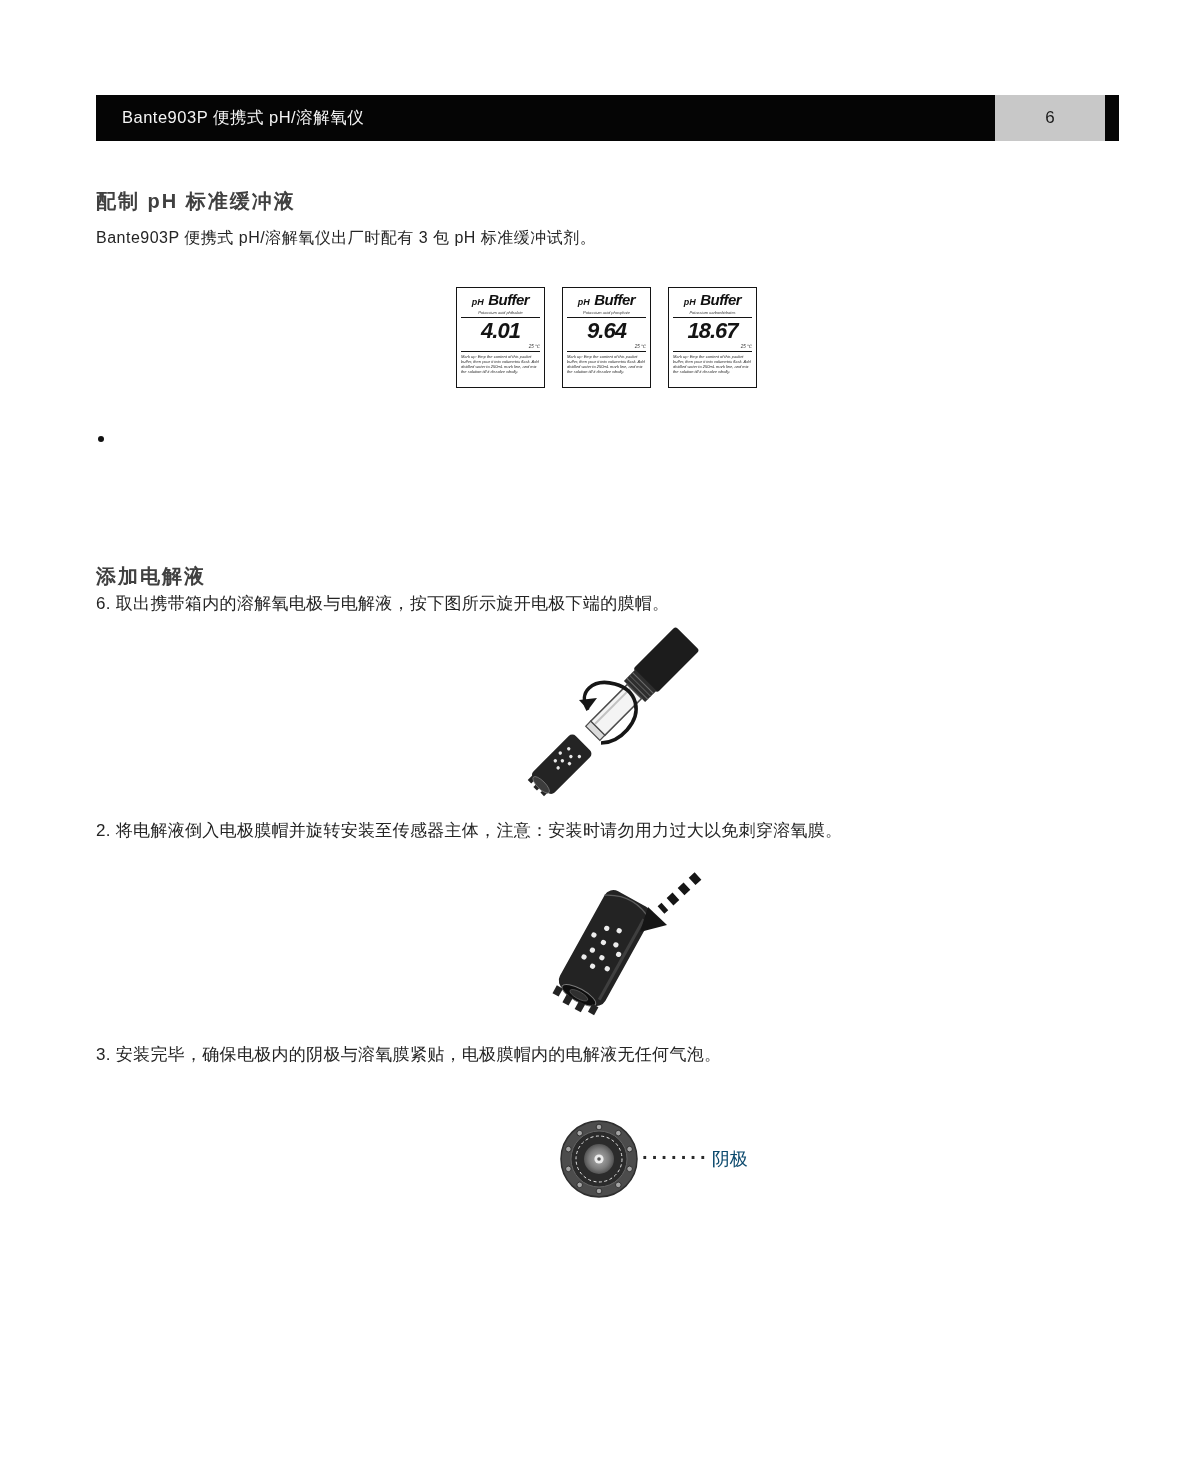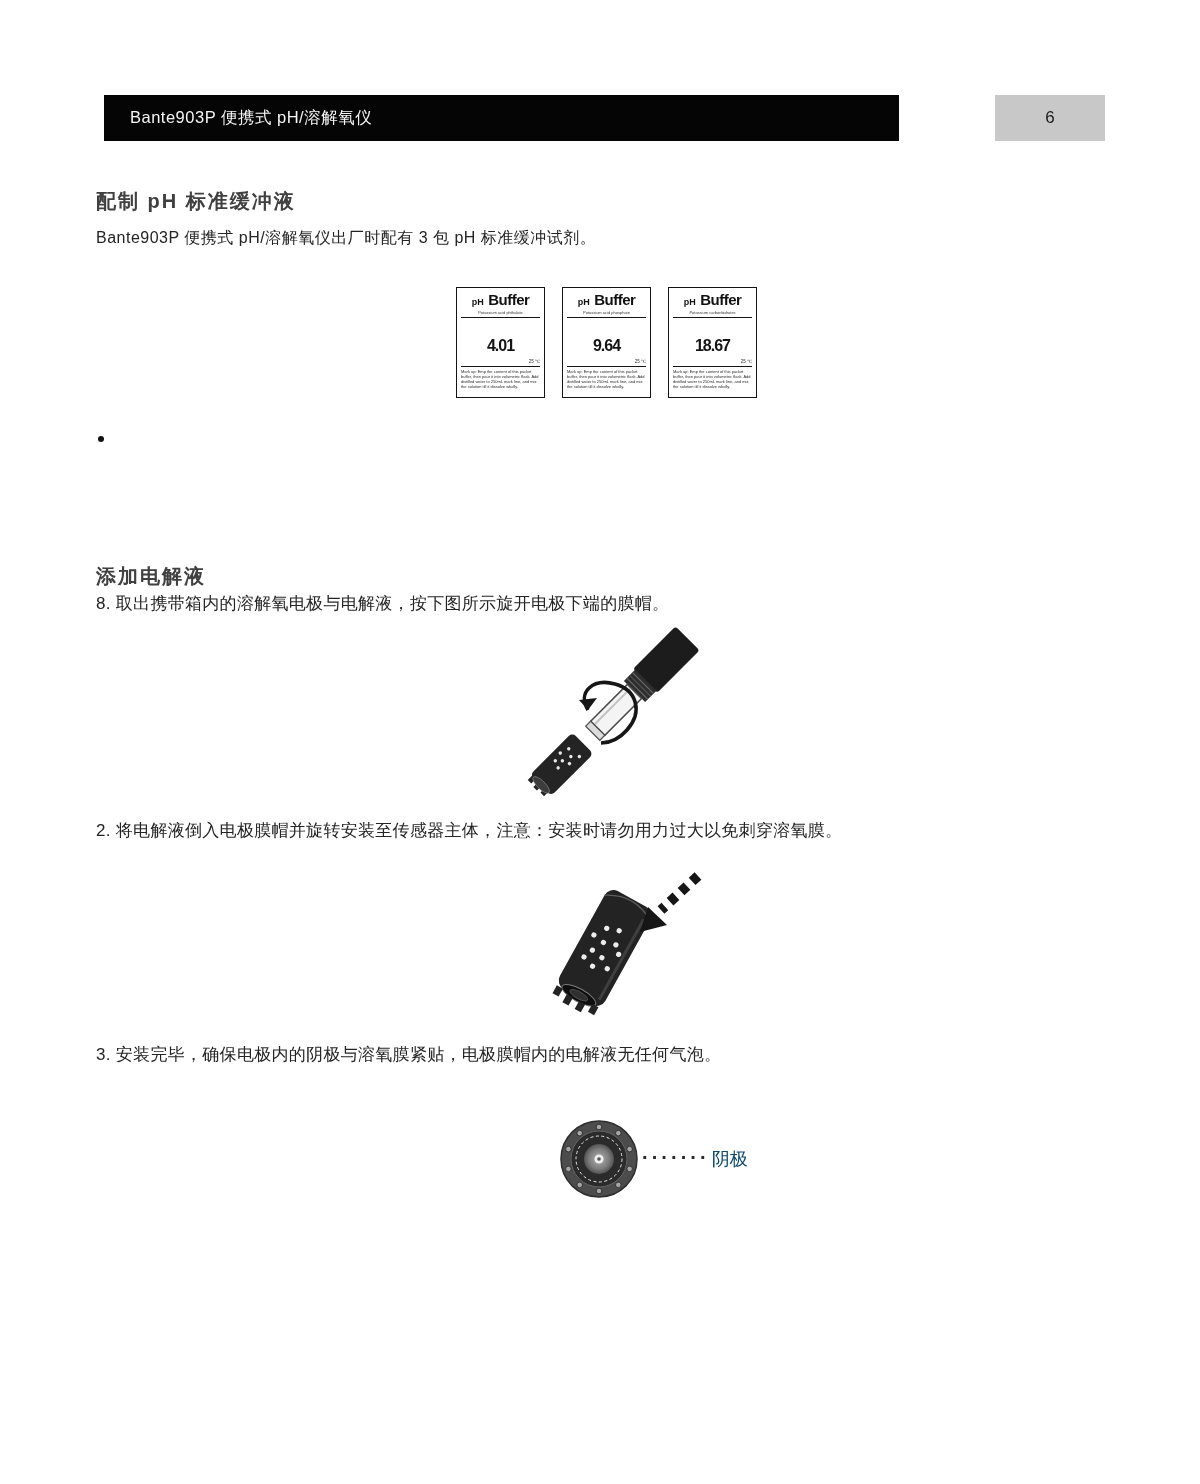--- a/index.html
+++ b/index.html
@@ -6,21 +6,21 @@
   .page{
     position:relative;
     width:1200px;height:1484px;
     background:#ffffff;
     font-family:"Liberation Sans","DejaVu Sans",sans-serif;
     color:#1f1f1f;
     overflow:hidden;
   }
   
   .header-bar{
-    position:absolute;left:104px;top:95px;width:795px;height:46px;
+    position:absolute;left:96px;top:95px;width:1023px;height:46px;
     background:#050505;display:flex;align-items:center;
   }
   .header-title{
     color:#f5f5f5;font-size:16.5px;letter-spacing:0.5px;
     padding-left:26px;white-space:nowrap;
   }
   .page-number-box{
     position:absolute;left:995px;top:95px;width:110px;height:46px;
     background:#c8c8c8;display:flex;align-items:center;justify-content:center;
   }
@@ -31,29 +31,29 @@
     letter-spacing:2px;color:#404040;white-space:nowrap;}
   .h1a{top:188px;}
   .h2a{top:563px;}
   .intro{position:absolute;left:96px;top:228px;font-size:16px;color:#242424;
     letter-spacing:0.5px;white-space:nowrap;}
 
   
   .packets-row{position:absolute;left:456px;top:287px;display:flex;gap:17px;}
   .packet{
     width:79px;height:84px;border:1.5px solid #141414;background:#fff;
-    padding:5px 4px 20px 4px;display:flex;flex-direction:column;
+    padding:5px 4px 10px 4px;display:flex;flex-direction:column;font-style:italic;
   }
   .packet-brand{text-align:center;line-height:13px;white-space:nowrap;}
   .packet-brand .ph{font-size:9px;font-weight:bold;color:#111;}
   .packet-brand .main{font-size:15px;font-weight:bold;color:#111;letter-spacing:-0.5px;}
   .packet-sub{font-size:4px;text-align:center;color:#333;margin-top:1px;
     border-bottom:1.5px solid #141414;padding-bottom:2px;}
-  .packet-value{font-size:16px;font-weight:bold;text-align:center;color:#141414;
-    letter-spacing:-1px;margin-top:16px;line-height:24px;}
+  .packet-value{font-size:22px;font-weight:bold;text-align:center;color:#141414;
+    letter-spacing:-1px;margin-top:1px;line-height:24px;}
   .packet-temp{font-size:4.5px;text-align:right;color:#333;
     border-bottom:1px solid #141414;padding-bottom:2px;margin-top:1px;}
   .packet-directions{font-size:4px;line-height:5px;color:#2b2b2b;margin-top:2px;
     text-align:left;word-break:break-word;}
 
   
   .bullets{position:absolute;left:96px;top:430px;}
   .bullet-line{position:relative;padding-left:30px;margin-bottom:15px;
     font-size:17px;color:#242424;white-space:nowrap;letter-spacing:0.3px;}
   .bullet-dot{position:absolute;left:2px;top:6px;width:6px;height:6px;
@@ -124,21 +124,21 @@
   </div>
 
   <div class="bullets">
     <div class="bullet-line">
       <span class="bullet-dot"></span>
     </div>
   </div>
 
   <div class="h-section h2a">添加电解液</div>
 
-  <div class="step step1">8. 取出携带箱内的溶解氧电极与电解液，按下图所示旋开电极下端的膜帽。</div>
+  <div class="step step1">6. 取出携带箱内的溶解氧电极与电解液，按下图所示旋开电极下端的膜帽。</div>
 
   <svg class="illus illus1" width="195" height="176" viewBox="0 0 195 176">
     <g transform="translate(99,86) rotate(45)">
 
       <rect x="-17" y="-104" width="34" height="60" rx="3" fill="#1c1c1c"></rect>
 
       <rect x="-15" y="-45" width="30" height="16" fill="#2e2e2e"></rect>
       <line x1="-15" y1="-41" x2="15" y2="-41" stroke="#6e6e6e" stroke-width="1"></line>
       <line x1="-15" y1="-37" x2="15" y2="-37" stroke="#5a5a5a" stroke-width="1"></line>
       <line x1="-15" y1="-33" x2="15" y2="-33" stroke="#6e6e6e" stroke-width="1"></line>

